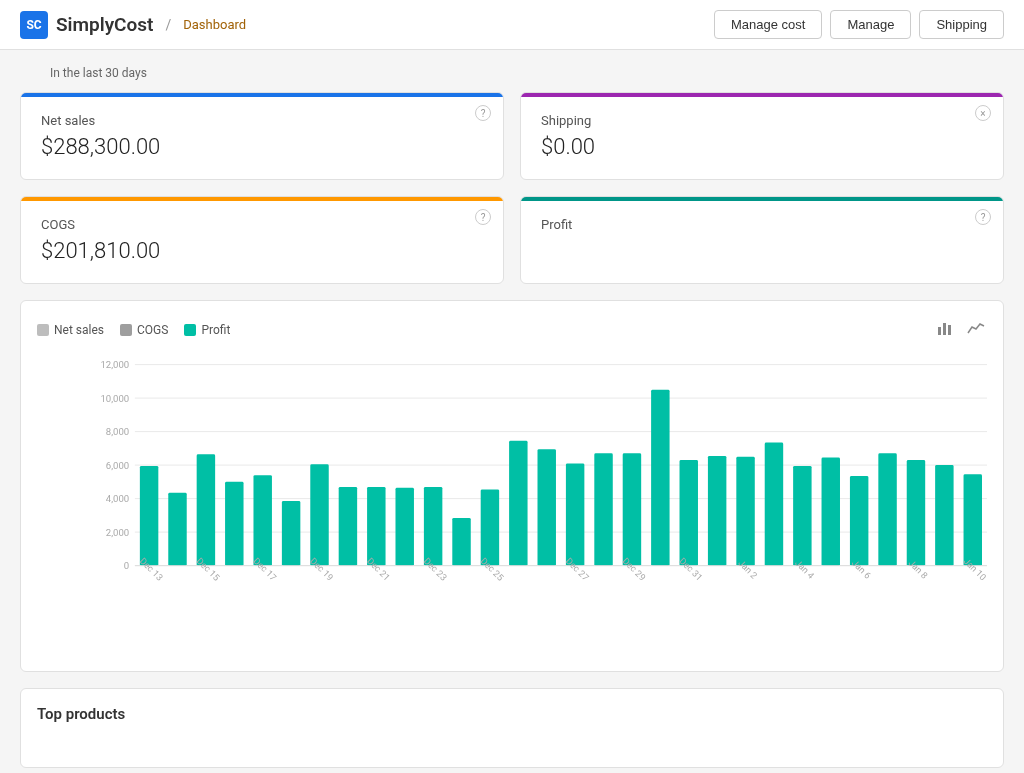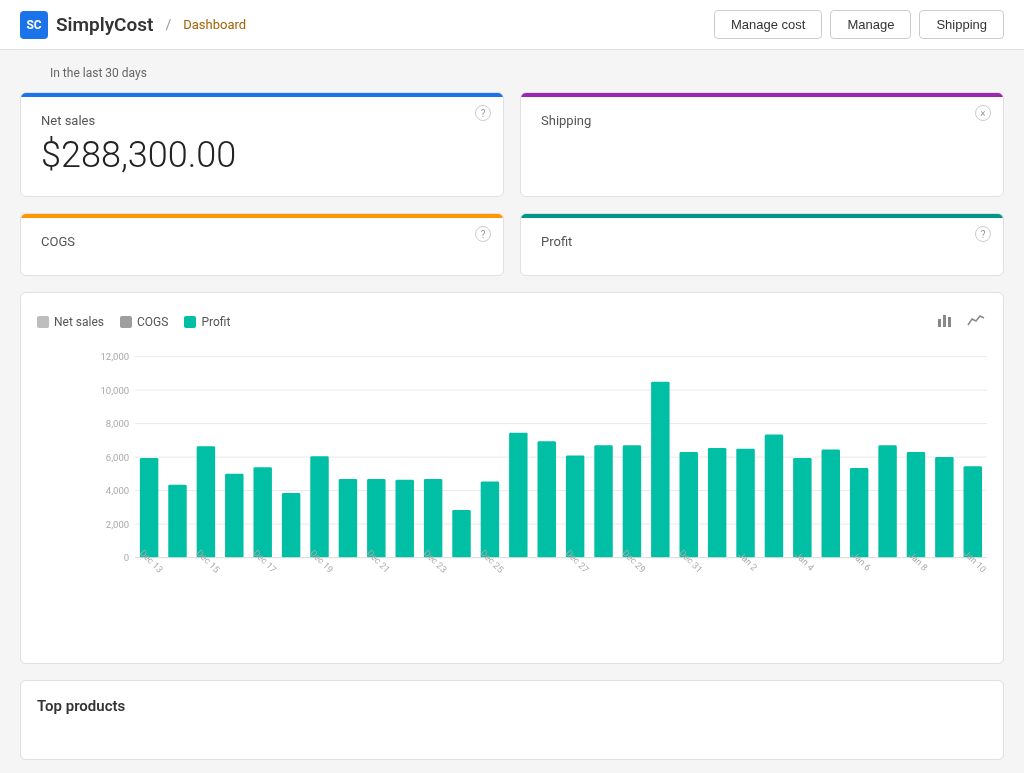--- a/index.html
+++ b/index.html
@@ -96,21 +96,21 @@
     .kpi-card.purple::before { background: #9c27b0; }
     .kpi-card.orange::before { background: #ff9800; }
     .kpi-card.teal::before { background: #009688; }
     .kpi-label {
       font-size: 13px;
       color: #555;
       margin-bottom: 6px;
       margin-top: 4px;
     }
     .kpi-value {
-      font-size: 36px;
+      font-size: 22px;
       font-weight: 300;
       color: #222;
     }
     .kpi-help {
       position: absolute;
       top: 12px;
       right: 12px;
       width: 16px;
       height: 16px;
       border-radius: 50%;
@@ -229,25 +229,27 @@
 
     <div class="kpi-card blue">
       <div class="kpi-help">?</div>
       <div class="kpi-label">Net sales</div>
       <div class="kpi-value">$288,300.00</div>
     </div>
 
     <div class="kpi-card purple">
       <div class="kpi-help">×</div>
       <div class="kpi-label">Shipping</div>
+      <div class="kpi-value">$0.00</div>
     </div>
 
     <div class="kpi-card orange">
       <div class="kpi-help">?</div>
       <div class="kpi-label">COGS</div>
+      <div class="kpi-value">$201,810.00</div>
     </div>
 
     <div class="kpi-card teal">
       <div class="kpi-help">?</div>
       <div class="kpi-label">Profit</div>
     </div>
   </div>
 
   <div class="chart-section">
     <div class="chart-header">

